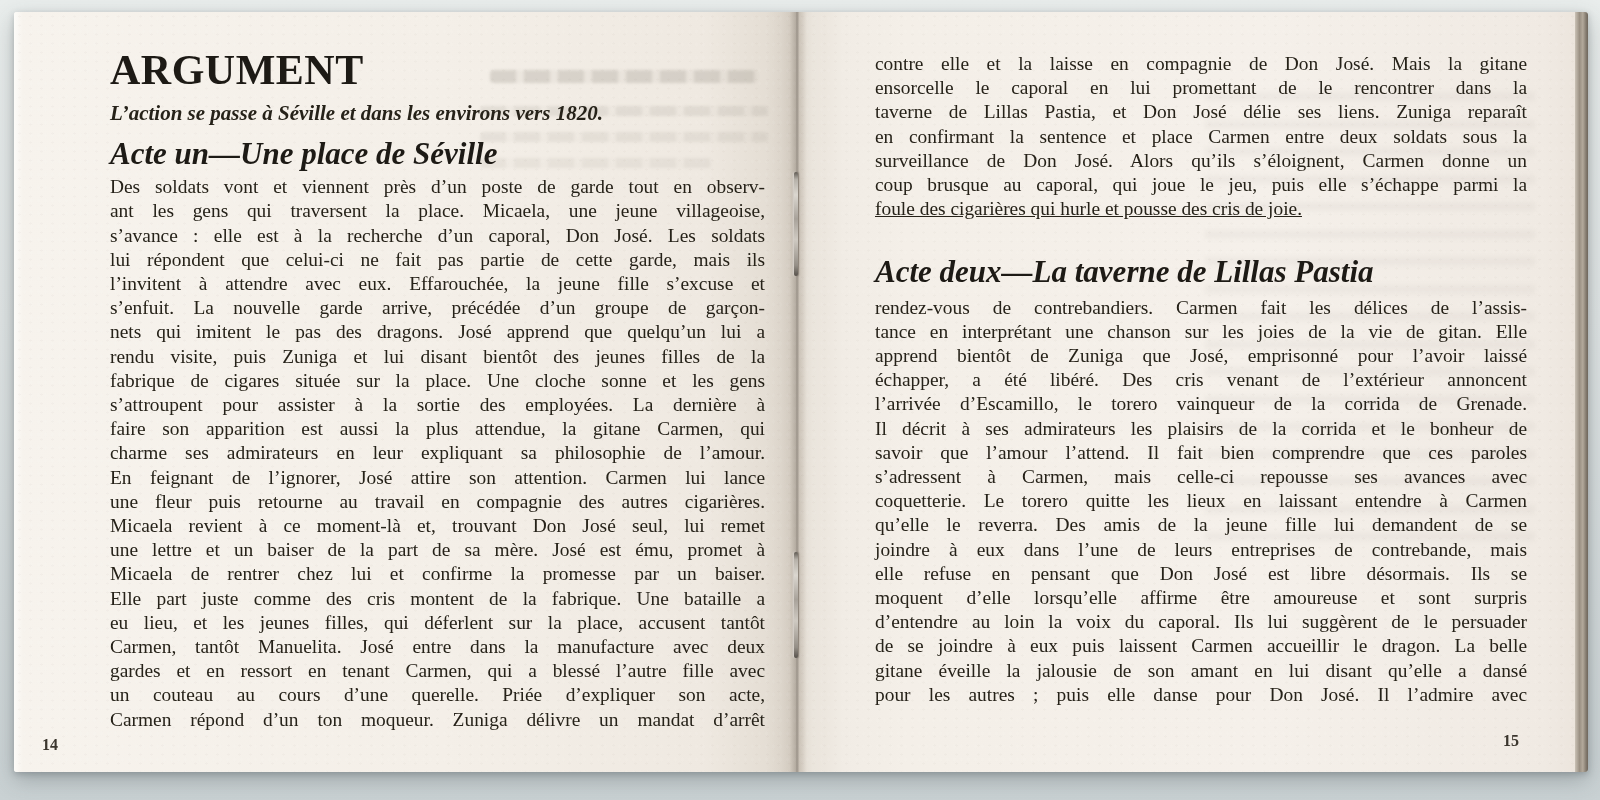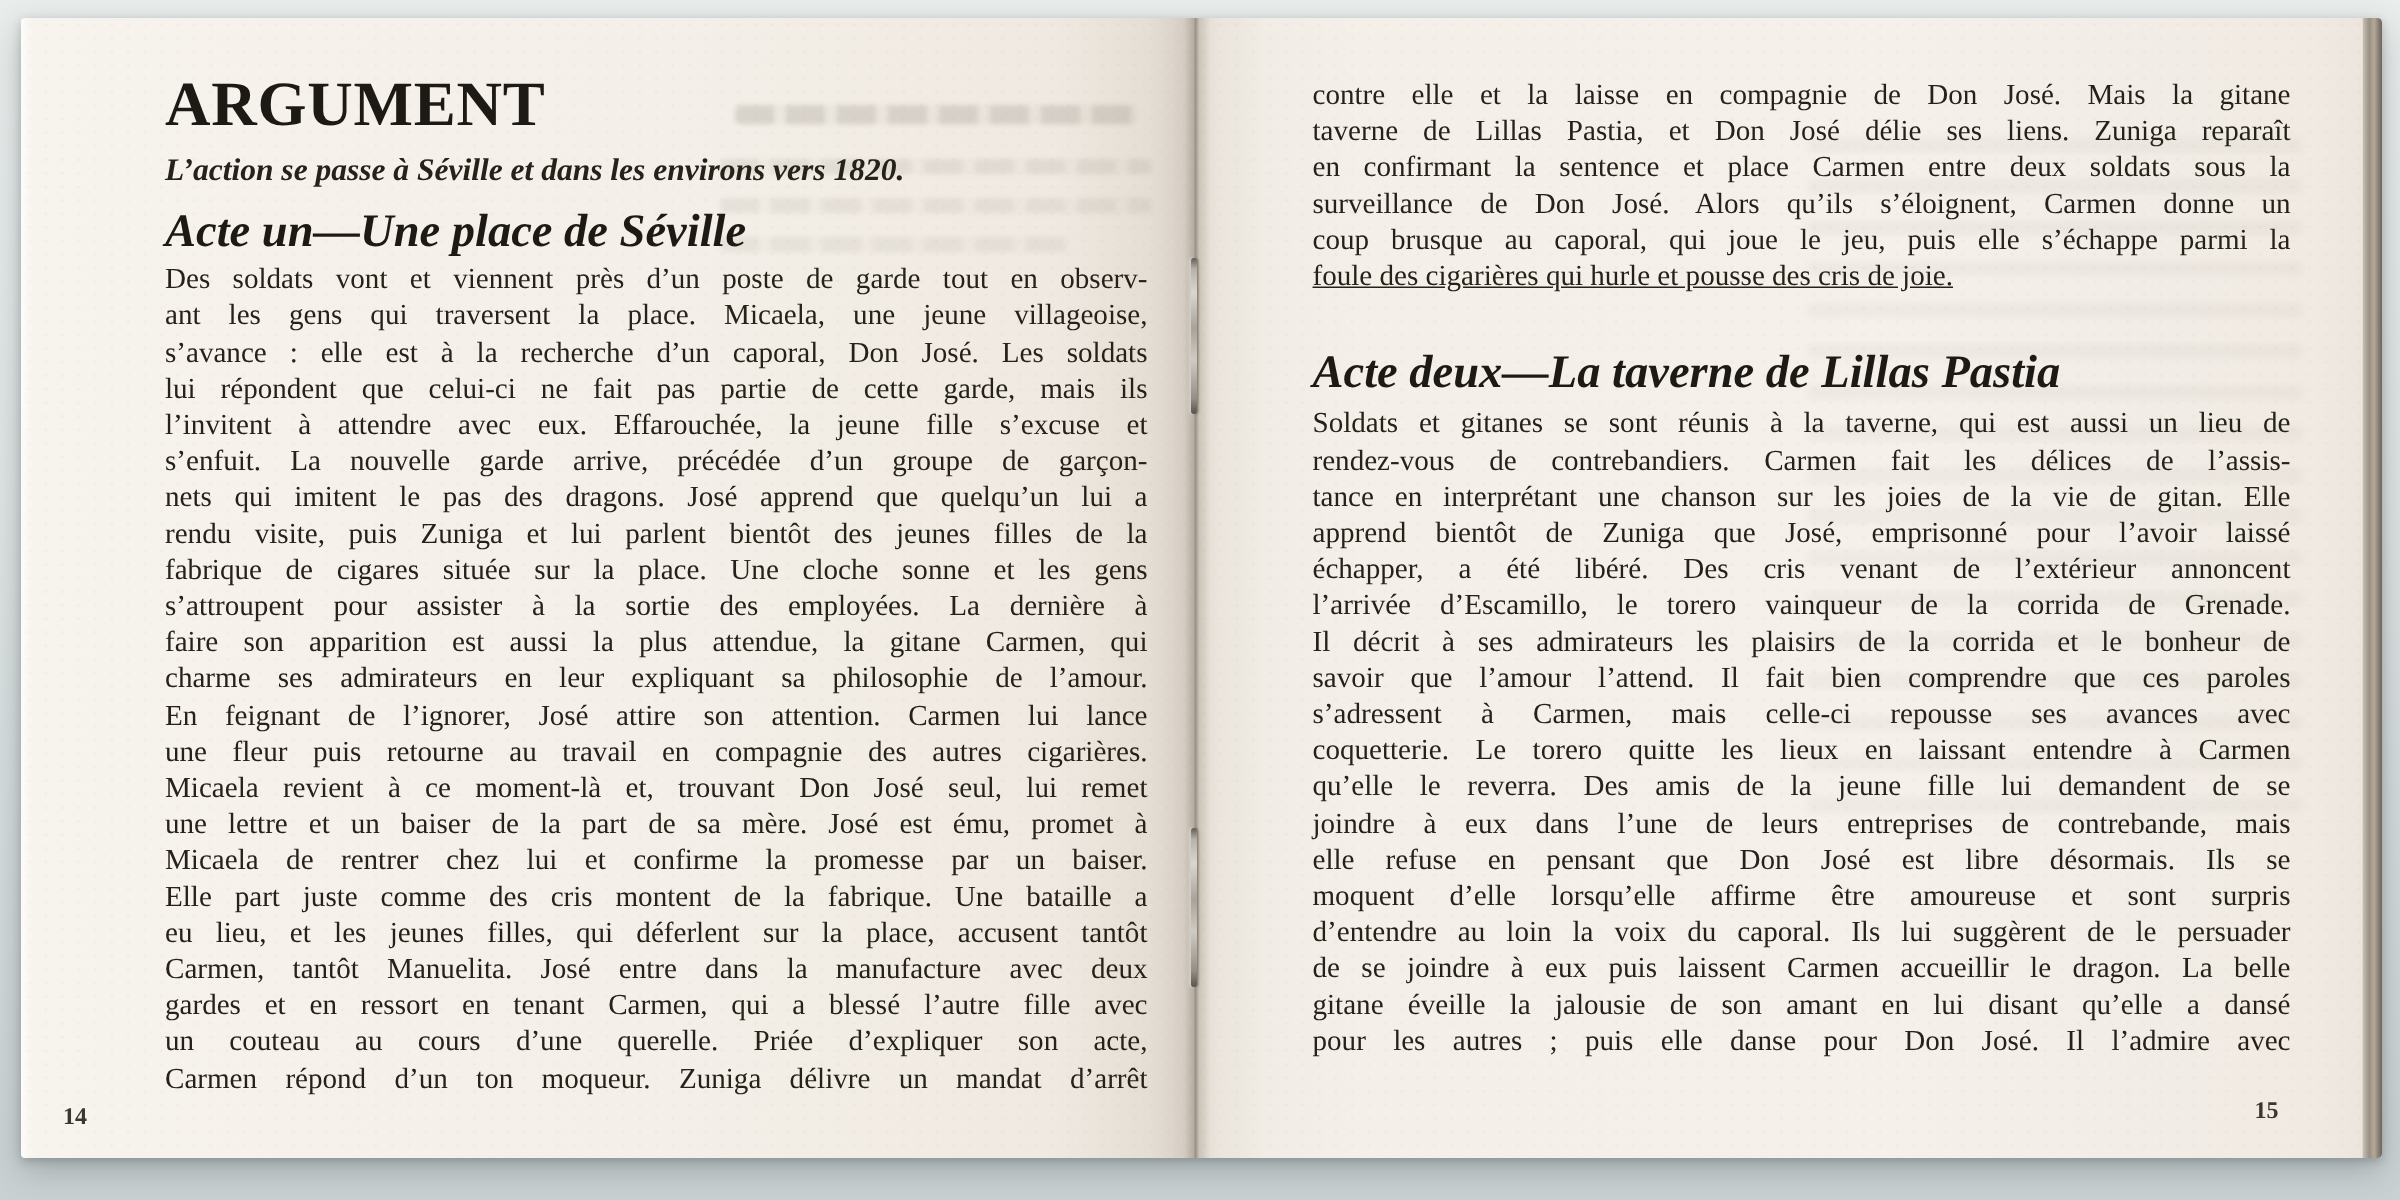--- a/index.html
+++ b/index.html
@@ -84,21 +84,21 @@
         <p class="subtitle">L’action se passe à Séville et dans les environs vers 1820.</p>
         <h2>Acte un—Une place de Séville</h2>
         <div class="body">
             <div class="line">Des soldats vont et viennent près d’un poste de garde tout en observ-</div>
             <div class="line">ant les gens qui traversent la place. Micaela, une jeune villageoise,</div>
             <div class="line">s’avance : elle est à la recherche d’un caporal, Don José. Les soldats</div>
             <div class="line">lui répondent que celui-ci ne fait pas partie de cette garde, mais ils</div>
             <div class="line">l’invitent à attendre avec eux. Effarouchée, la jeune fille s’excuse et</div>
             <div class="line">s’enfuit. La nouvelle garde arrive, précédée d’un groupe de garçon-</div>
             <div class="line">nets qui imitent le pas des dragons. José apprend que quelqu’un lui a</div>
-            <div class="line">rendu visite, puis Zuniga et lui parlent bientôt des jeunes filles de la</div>
+            <div class="line">rendu visite, puis Zuniga et lui disant bientôt des jeunes filles de la</div>
             <div class="line">fabrique de cigares située sur la place. Une cloche sonne et les gens</div>
             <div class="line">s’attroupent pour assister à la sortie des employées. La dernière à</div>
             <div class="line">faire son apparition est aussi la plus attendue, la gitane Carmen, qui</div>
             <div class="line">charme ses admirateurs en leur expliquant sa philosophie de l’amour.</div>
             <div class="line">En feignant de l’ignorer, José attire son attention. Carmen lui lance</div>
             <div class="line">une fleur puis retourne au travail en compagnie des autres cigarières.</div>
             <div class="line">Micaela revient à ce moment-là et, trouvant Don José seul, lui remet</div>
             <div class="line">une lettre et un baiser de la part de sa mère. José est ému, promet à</div>
             <div class="line">Micaela de rentrer chez lui et confirme la promesse par un baiser.</div>
             <div class="line">Elle part juste comme des cris montent de la fabrique. Une bataille a</div>
@@ -110,29 +110,29 @@
           </div>
       </div>
       <div class="pagenum pagenum-left">14</div>
     </section>
 
     <section class="page page-right">
       <div class="ghost ghost-b"></div>
       <div class="content">
         <div class="body">
             <div class="line">contre elle et la laisse en compagnie de Don José. Mais la gitane</div>
+            <div class="line">ensorcelle le caporal en lui promettant de le rencontrer dans la</div>
             <div class="line">taverne de Lillas Pastia, et Don José délie ses liens. Zuniga reparaît</div>
             <div class="line">en confirmant la sentence et place Carmen entre deux soldats sous la</div>
             <div class="line">surveillance de Don José. Alors qu’ils s’éloignent, Carmen donne un</div>
             <div class="line">coup brusque au caporal, qui joue le jeu, puis elle s’échappe parmi la</div>
             <div class="line line-last">foule des cigarières qui hurle et pousse des cris de joie.</div>
           </div>
         <h2>Acte deux—La taverne de Lillas Pastia</h2>
         <div class="body">
-            <div class="line">Soldats et gitanes se sont réunis à la taverne, qui est aussi un lieu de</div>
             <div class="line">rendez-vous de contrebandiers. Carmen fait les délices de l’assis-</div>
             <div class="line">tance en interprétant une chanson sur les joies de la vie de gitan. Elle</div>
             <div class="line">apprend bientôt de Zuniga que José, emprisonné pour l’avoir laissé</div>
             <div class="line">échapper, a été libéré. Des cris venant de l’extérieur annoncent</div>
             <div class="line">l’arrivée d’Escamillo, le torero vainqueur de la corrida de Grenade.</div>
             <div class="line">Il décrit à ses admirateurs les plaisirs de la corrida et le bonheur de</div>
             <div class="line">savoir que l’amour l’attend. Il fait bien comprendre que ces paroles</div>
             <div class="line">s’adressent à Carmen, mais celle-ci repousse ses avances avec</div>
             <div class="line">coquetterie. Le torero quitte les lieux en laissant entendre à Carmen</div>
             <div class="line">qu’elle le reverra. Des amis de la jeune fille lui demandent de se</div>

